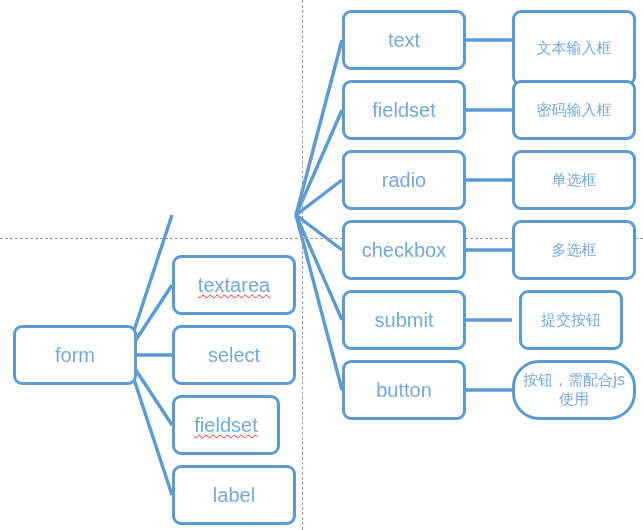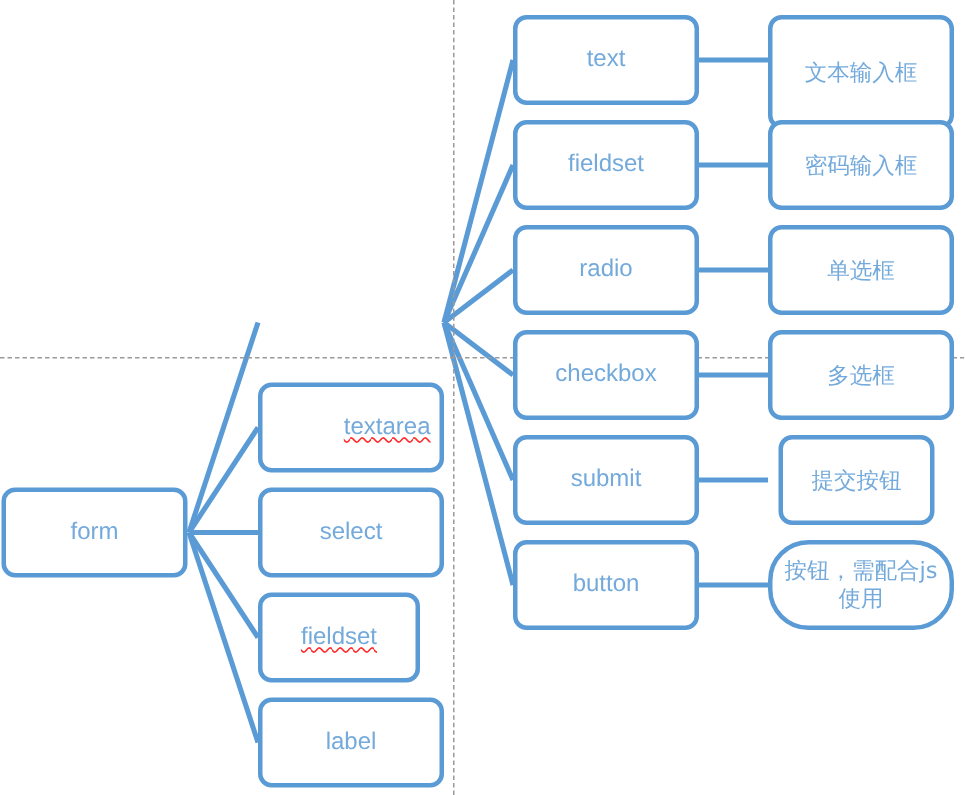--- a/index.html
+++ b/index.html
@@ -29,21 +29,21 @@
     position: absolute;
     box-sizing: border-box;
     border: 3px solid #5b9bd5;
     border-radius: 9px;
     background: #ffffff;
     color: #74aadb;
     display: flex;
     align-items: center;
     justify-content: center;
     text-align: center;
-    font-size: 16px;
+    font-size: 20px;
     line-height: 1.25;
     z-index: 3;
   }
   .node.cjk {
     font-family: "DejaVu Sans", "Liberation Sans", sans-serif;
     font-size: 15px;
   }
   .node .label {
     display: inline-block;
     padding: 0 6px;
@@ -98,25 +98,25 @@
 
       <line x1="466" y1="40" x2="512" y2="40"></line>
       <line x1="466" y1="110" x2="512" y2="110"></line>
       <line x1="466" y1="180" x2="512" y2="180"></line>
       <line x1="466" y1="250" x2="512" y2="250"></line>
       <line x1="466" y1="320" x2="512" y2="320"></line>
       <line x1="466" y1="390" x2="512" y2="390"></line>
     </g>
   </svg>
 
-  <div class="node" style="left:1px; top:325px; width:124px; height:60px;">
+  <div class="node" style="left:13px; top:325px; width:124px; height:60px;">
     <span class="label">form</span>
   </div>
 
-  <div class="node" style="left:172px; top:255px; width:124px; height:60px;justify-content:flex-end;">
+  <div class="node" style="left:172px; top:255px; width:124px; height:60px;">
     <span class="label spell">textarea</span>
   </div>
   <div class="node" style="left:172px; top:325px; width:124px; height:60px;">
     <span class="label">select</span>
   </div>
   <div class="node" style="left:172px; top:395px; width:108px; height:60px;">
     <span class="label spell">fieldset</span>
   </div>
   <div class="node" style="left:172px; top:465px; width:124px; height:60px;">
     <span class="label">label</span>

